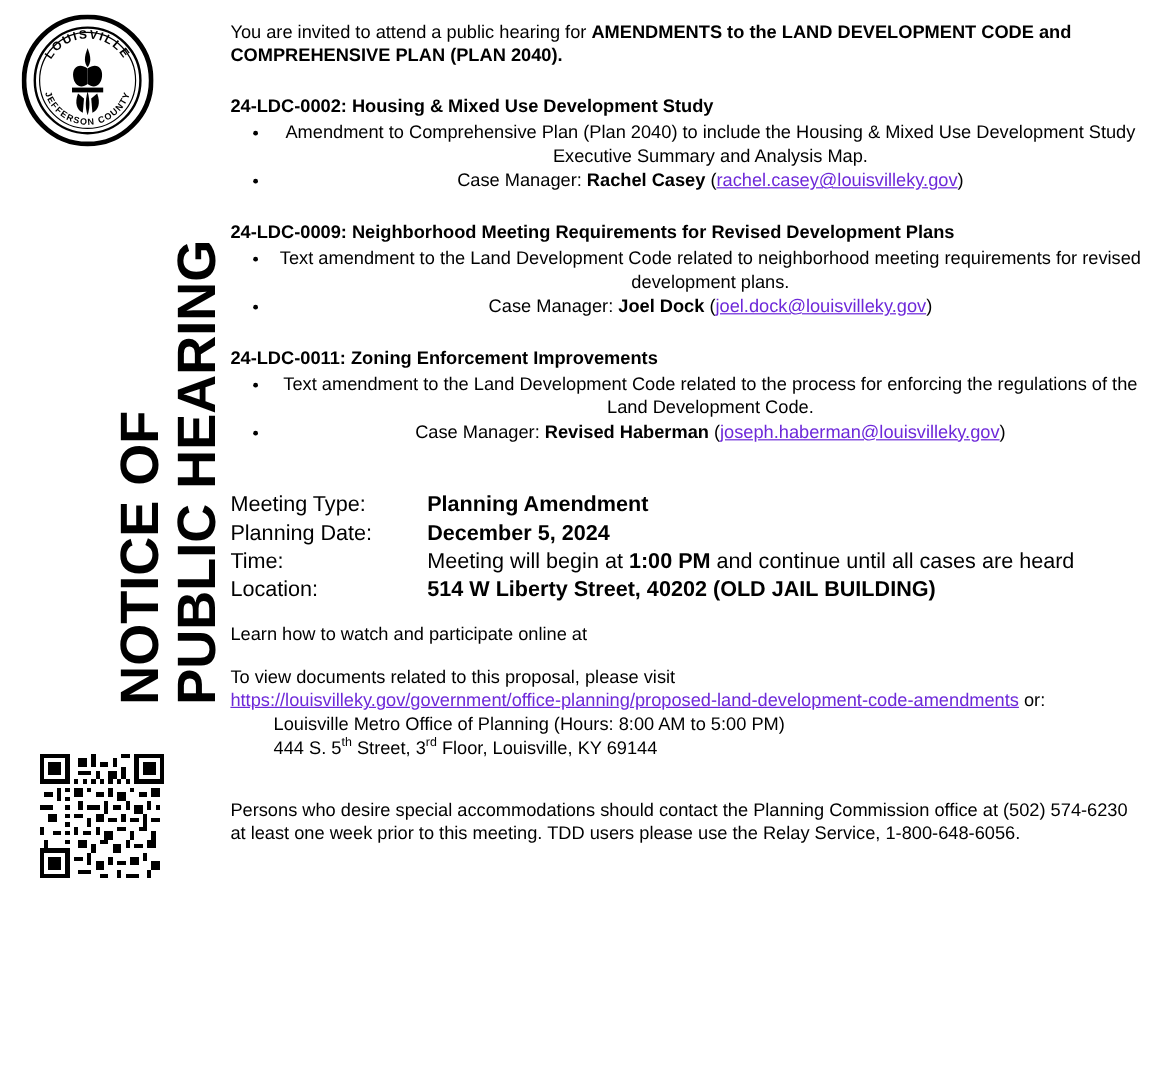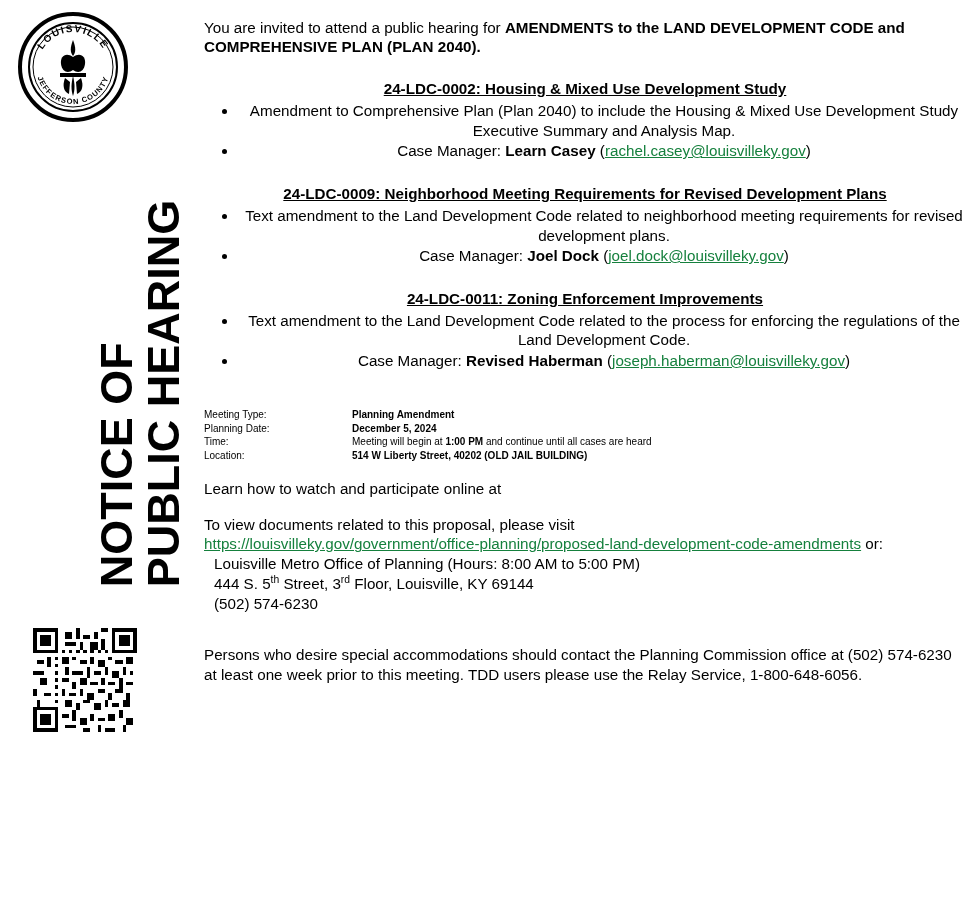--- a/index.html
+++ b/index.html
@@ -55,77 +55,75 @@
     position: absolute;
     left: 33px;
     top: 628px;
     width: 104px;
     height: 104px;
   }
 
   
   #content {
     position: absolute;
-    left: 204px;
+    left: 192px;
     top: 18px;
     width: 762px;
     font-size: 15.2px;
     line-height: 1.28;
   }
 
   .para {
     margin: 0 0 0 0;
   }
   .spacer-lg { height: 22px; }
   .spacer-md { height: 16px; }
 
   b, .bold { font-weight: bold; }
 
   .case-heading {
     font-weight: bold;
-    text-decoration: underline;
     margin: 0;
-    text-align: center;
   }
 
   ul.bullets {
     margin: 3px 0 0 0;
     padding-left: 34px;
     list-style-type: disc;
   }
   ul.bullets li {
     margin: 0 0 1px 0;
     padding-left: 4px;
     text-align: center;
   }
 
   a.link {
-    color: #15803d;
+    color: #6d28d9;
     word-break: break-all;
   }
 
   
   table.meeting {
     border-collapse: collapse;
     margin: 0;
   }
   table.meeting td {
-    padding: 0 0 1px 0;
+    padding: 0 16px 1px 0;
     vertical-align: top;
-    font-size: 10px;
+    font-size: 18px;
     line-height: 1.25;
   }
   table.meeting td.label {
     width: 148px;
     font-weight: normal;
     white-space: nowrap;
   }
 
   .indent-block {
-    margin-left: 10px;
+    margin-left: 36px;
   }
   sup { font-size: 0.68em; vertical-align: super; }
 </style>
 </head>
 <body>
 
 <div id="left-column">
 
   <svg id="seal" viewBox="0 0 110 110" xmlns="http://www.w3.org/2000/svg">
     <circle cx="55" cy="55" r="53" fill="#ffffff" stroke="#000000" stroke-width="4"></circle>
@@ -267,21 +265,21 @@
 <div id="content">
 
   <p class="para"><span>You are invited to attend a public hearing for </span><b>AMENDMENTS to the LAND DEVELOPMENT CODE and COMPREHENSIVE PLAN (PLAN 2040).</b></p>
 
   <div class="spacer-lg"></div>
 
   <div>
     <p class="case-heading">24-LDC-0002: Housing &amp; Mixed Use Development Study</p>
     <ul class="bullets">
       <li><span>Amendment to Comprehensive Plan (Plan 2040) to include the Housing &amp; Mixed Use Development Study Executive Summary and Analysis Map.</span></li>
-      <li><span>Case Manager: </span><b>Learn Casey</b><span> (</span><a class="link" href="#">rachel.casey@louisvilleky.gov</a><span>)</span></li>
+      <li><span>Case Manager: </span><b>Rachel Casey</b><span> (</span><a class="link" href="#">rachel.casey@louisvilleky.gov</a><span>)</span></li>
     </ul>
   </div>
 
   <div class="spacer-lg"></div>
 
   <div>
     <p class="case-heading">24-LDC-0009: Neighborhood Meeting Requirements for Revised Development Plans</p>
     <ul class="bullets">
       <li><span>Text amendment to the Land Development Code related to neighborhood meeting requirements for revised development plans.</span></li>
       <li><span>Case Manager: </span><b>Joel Dock</b><span> (</span><a class="link" href="#">joel.dock@louisvilleky.gov</a><span>)</span></li>
@@ -326,21 +324,20 @@
 
   <p class="para">Learn how to watch and participate online at</p>
 
   <div class="spacer-md"></div>
 
   <p class="para">To view documents related to this proposal, please visit</p>
   <p class="para"><a class="link" href="#">https://louisvilleky.gov/government/office-planning/proposed-land-development-code-amendments</a><span> or:</span></p>
   <div class="indent-block">
     <div>Louisville Metro Office of Planning (Hours: 8:00 AM to 5:00 PM)</div>
     <div><span>444 S. 5</span><sup>th</sup><span> Street, 3</span><sup>rd</sup><span> Floor, Louisville, KY 69144</span></div>
-    <div>(502) 574-6230</div>
   </div>
 
   <div class="spacer-md"></div>
 
 
   <div class="spacer-md"></div>
 
   <p class="para">Persons who desire special accommodations should contact the Planning Commission office at (502) 574-6230 at least one week prior to this meeting. TDD users please use the Relay Service, 1-800-648-6056.</p>
 
 </div>

